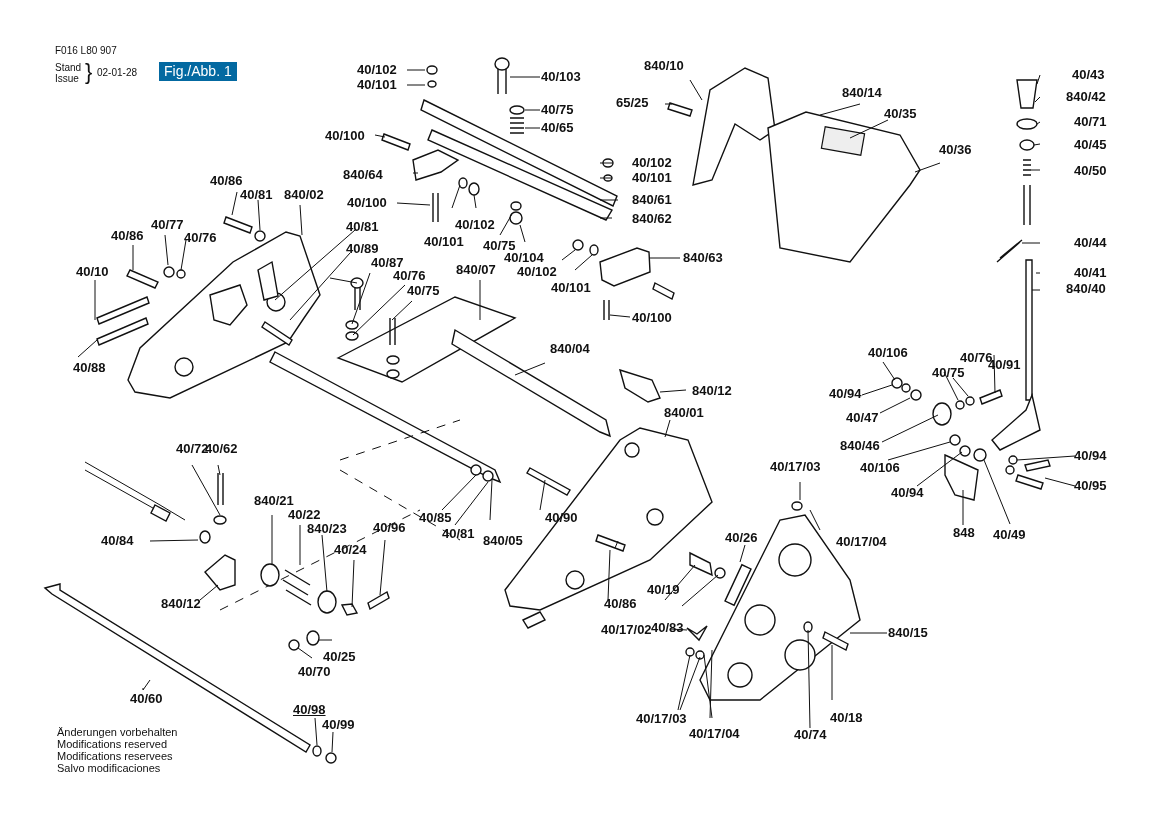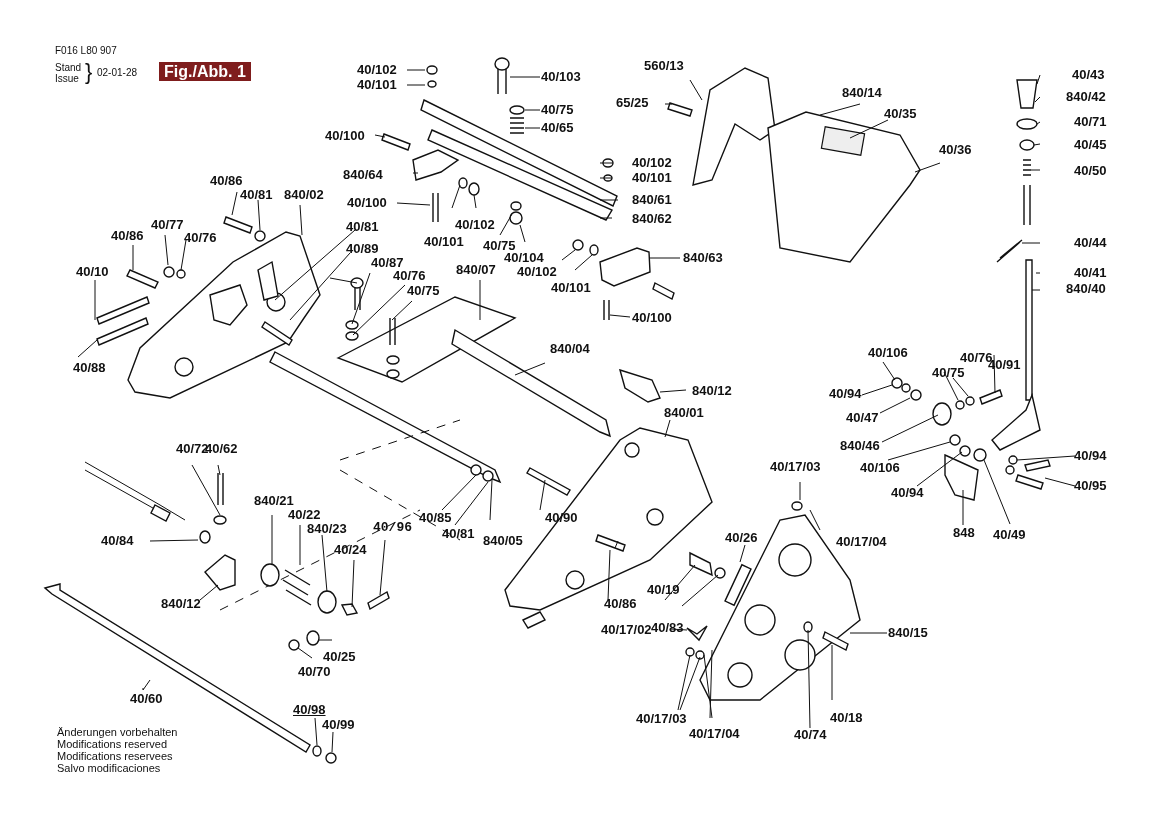--- a/index.html
+++ b/index.html
@@ -1,20 +1,20 @@
 <!DOCTYPE html>
 <html><head>
 <meta charset="utf-8">
 <style>
   html, body { margin:0; padding:0; background:#ffffff; }
   body { width:1168px; height:826px; position:relative; overflow:hidden;
          font-family:"Liberation Sans", sans-serif; color:#111; }
   .hdr { position:absolute; font-size:10px; color:#111; }
-  .figbox { position:absolute; left:159px; top:62px; background:#7f1d1d; color:#fff;
-            font-weight:bold; font-size:16px; padding:1px 5px; line-height:17px; }
+  .figbox { position:absolute; left:159px; top:62px; background:#0369a1; color:#fff;
+            font-weight:normal; font-size:14px; padding:1px 5px; line-height:17px; }
   svg#art { position:absolute; left:0; top:0; }
   .lbl { position:absolute; font-weight:bold; font-size:13px; color:#111;
          white-space:nowrap; line-height:14px; transform:translate(0,-50%); }
   .note { position:absolute; left:57px; font-size:11px; line-height:12px; color:#111; }
   .ln { stroke:#111; stroke-width:1; fill:none; }
   .part { stroke:#111; stroke-width:1.4; fill:#fff; }
   .partg { stroke:#111; stroke-width:1.2; fill:#eee; }
   .dash { stroke:#111; stroke-width:1; stroke-dasharray:9 8; fill:none; }
 </style>
 </head>
@@ -197,21 +197,21 @@
 <div class="lbl" style="left:632px;top:219px;">840/62</div>
 <div class="lbl" style="left:347px;top:203px;">40/100</div>
 <div class="lbl" style="left:424px;top:242px;">40/101</div>
 <div class="lbl" style="left:455px;top:225px;">40/102</div>
 <div class="lbl" style="left:483px;top:246px;">40/75</div>
 <div class="lbl" style="left:504px;top:258px;">40/104</div>
 <div class="lbl" style="left:517px;top:272px;">40/102</div>
 <div class="lbl" style="left:551px;top:288px;">40/101</div>
 <div class="lbl" style="left:683px;top:258px;">840/63</div>
 <div class="lbl" style="left:632px;top:318px;">40/100</div>
-<div class="lbl" style="left:644px;top:66px;">560/13</div>
+<div class="lbl" style="left:644px;top:66px;">840/10</div>
 <div class="lbl" style="left:616px;top:103px;">65/25</div>
 <div class="lbl" style="left:842px;top:93px;">840/14</div>
 <div class="lbl" style="left:884px;top:114px;">40/35</div>
 <div class="lbl" style="left:939px;top:150px;">40/36</div>
 <div class="lbl" style="left:1072px;top:75px;">40/43</div>
 <div class="lbl" style="left:1066px;top:97px;">840/42</div>
 <div class="lbl" style="left:1074px;top:122px;">40/71</div>
 <div class="lbl" style="left:1074px;top:145px;">40/45</div>
 <div class="lbl" style="left:1074px;top:171px;">40/50</div>
 <div class="lbl" style="left:1074px;top:243px;">40/44</div>
@@ -248,21 +248,21 @@
 <div class="lbl" style="left:953px;top:533px;">848</div>
 <div class="lbl" style="left:993px;top:535px;">40/49</div>
 <div class="lbl" style="left:176px;top:449px;">40/72</div>
 <div class="lbl" style="left:205px;top:449px;">40/62</div>
 <div class="lbl" style="left:101px;top:541px;">40/84</div>
 <div class="lbl" style="left:161px;top:604px;">840/12</div>
 <div class="lbl" style="left:254px;top:501px;">840/21</div>
 <div class="lbl" style="left:288px;top:515px;">40/22</div>
 <div class="lbl" style="left:307px;top:529px;">840/23</div>
 <div class="lbl" style="left:334px;top:550px;">40/24</div>
-<div class="lbl" style="left:373px;top:528px;font-family:Liberation Mono, monospace;">40/96</div>
+<div class="lbl" style="left:373px;top:528px;">40/96</div>
 <div class="lbl" style="left:419px;top:518px;">40/85</div>
 <div class="lbl" style="left:442px;top:534px;">40/81</div>
 <div class="lbl" style="left:483px;top:541px;">840/05</div>
 <div class="lbl" style="left:513px;top:518px;margin-left:32px;">40/90</div>
 <div class="lbl" style="left:770px;top:467px;">40/17/03</div>
 <div class="lbl" style="left:836px;top:542px;">40/17/04</div>
 <div class="lbl" style="left:725px;top:538px;">40/26</div>
 <div class="lbl" style="left:647px;top:590px;">40/19</div>
 <div class="lbl" style="left:651px;top:628px;">40/83</div>
 <div class="lbl" style="left:604px;top:604px;">40/86</div>

